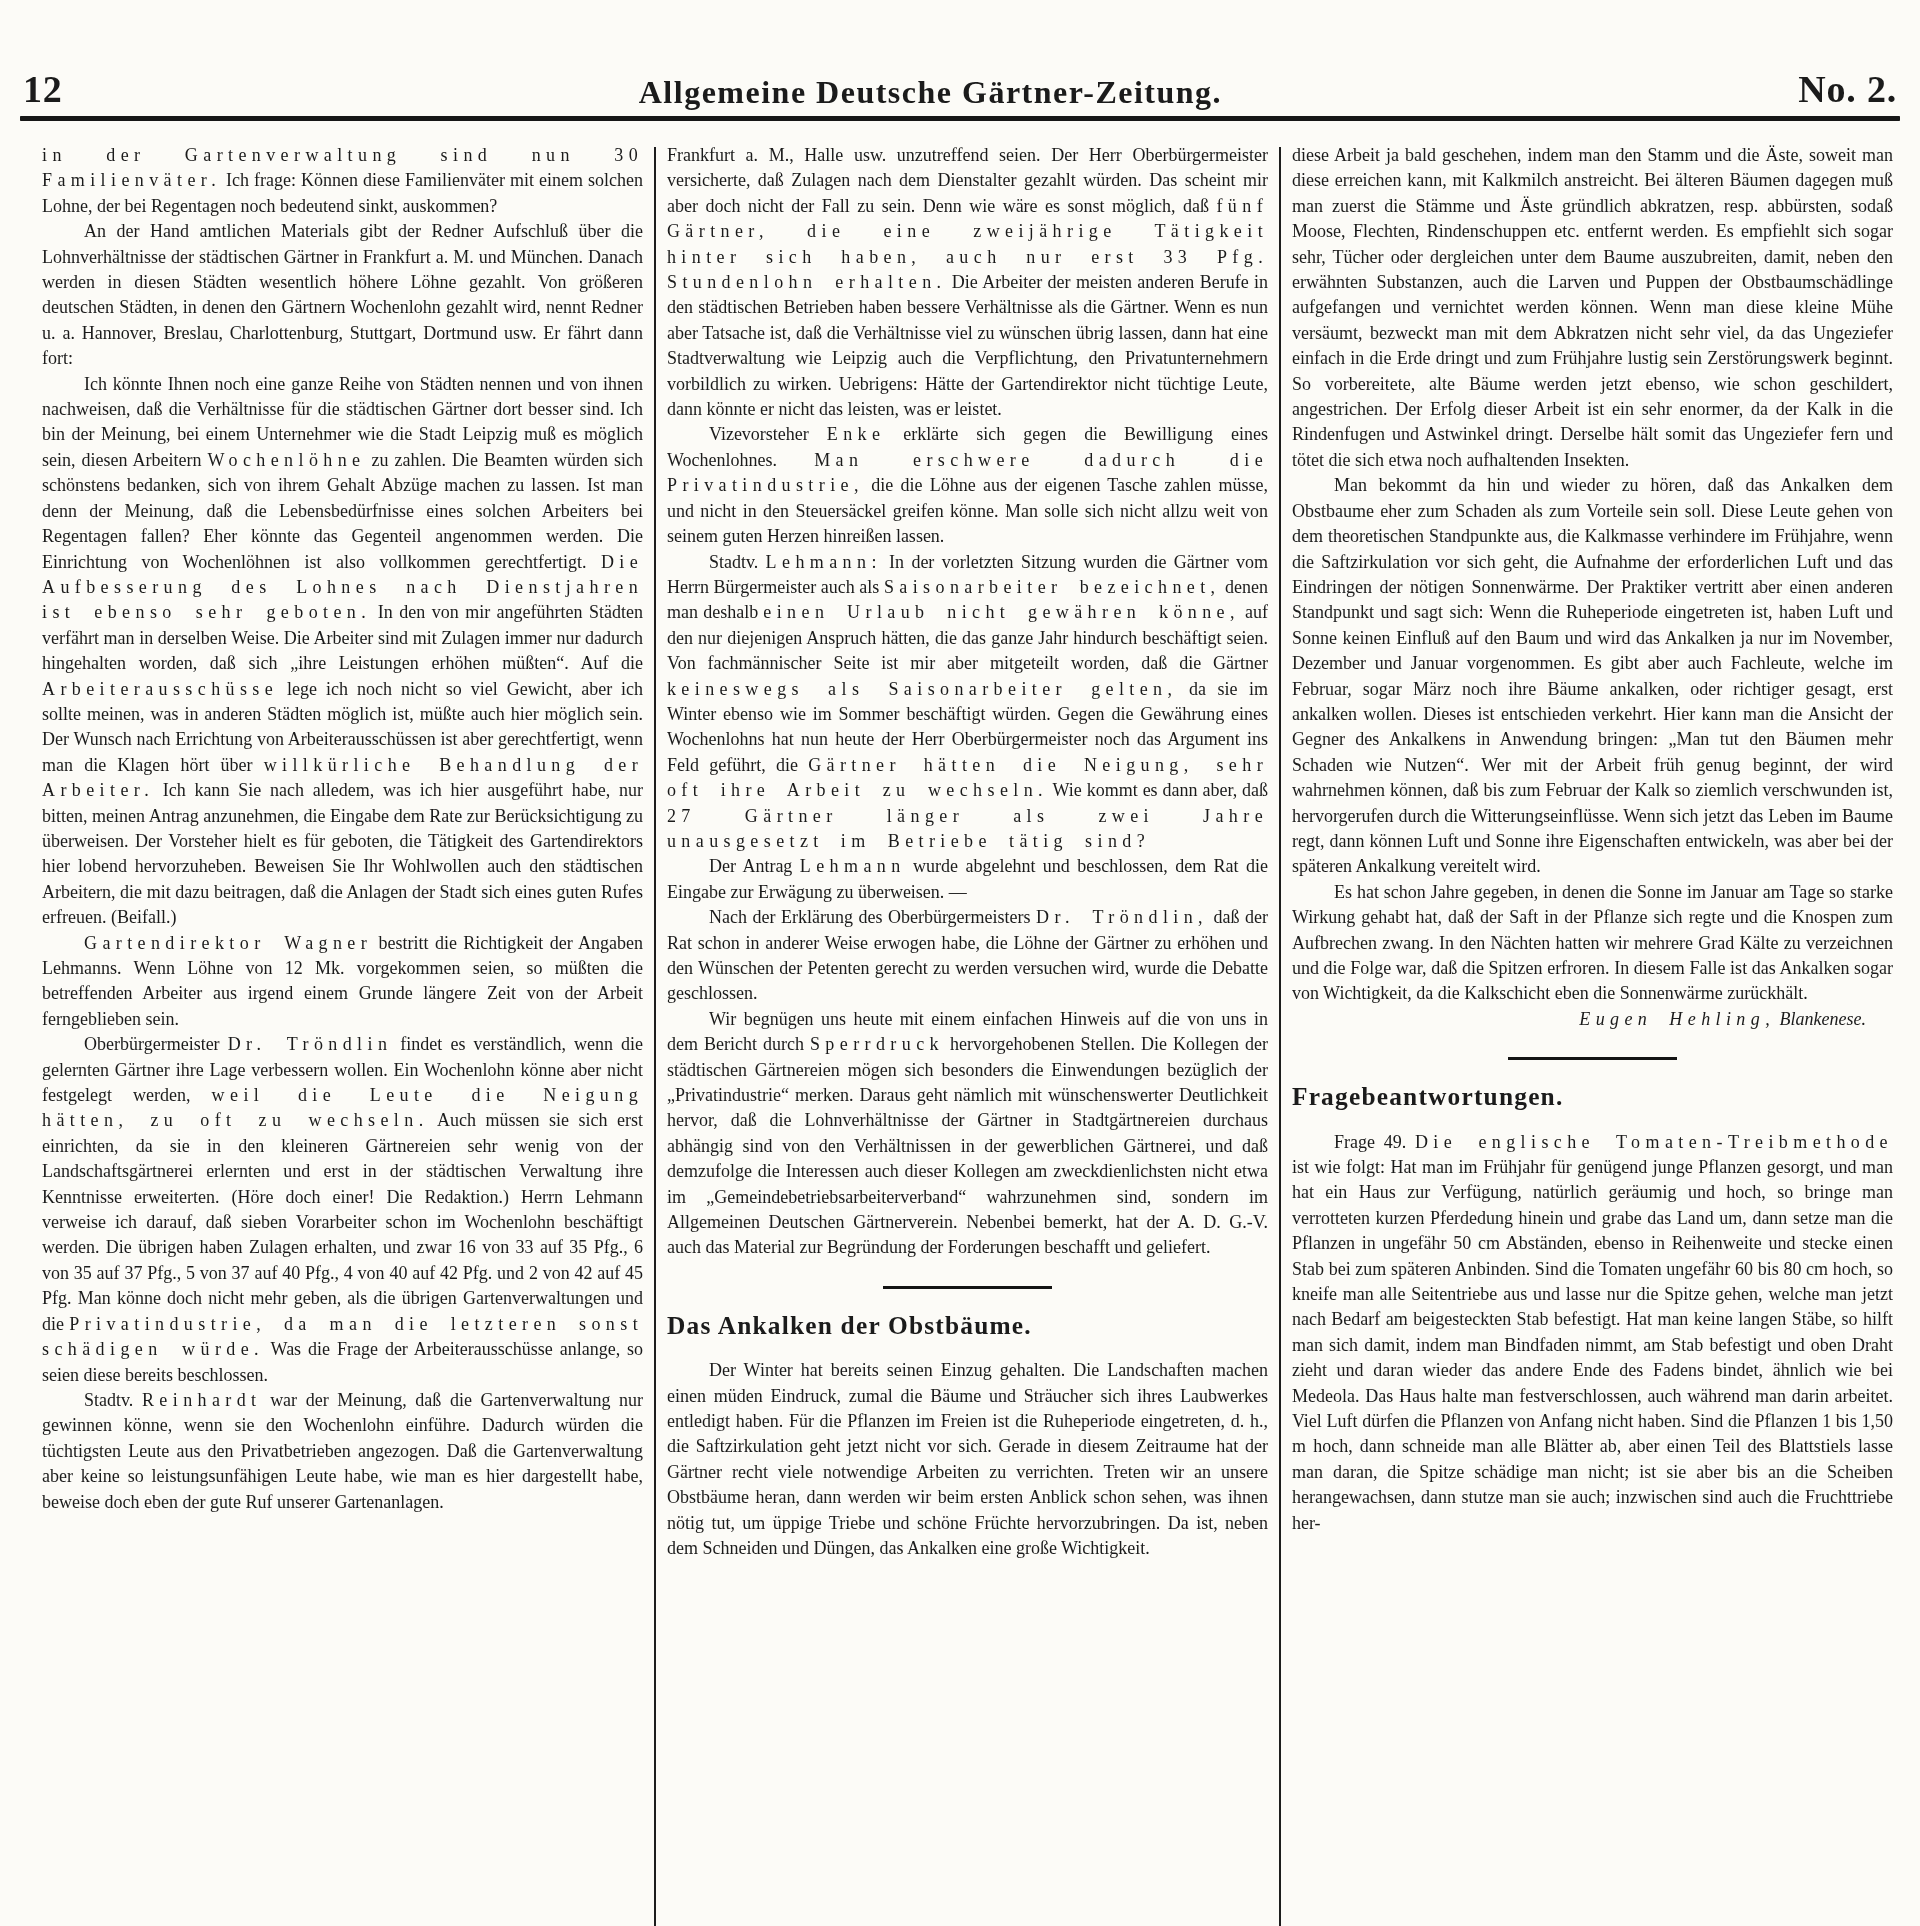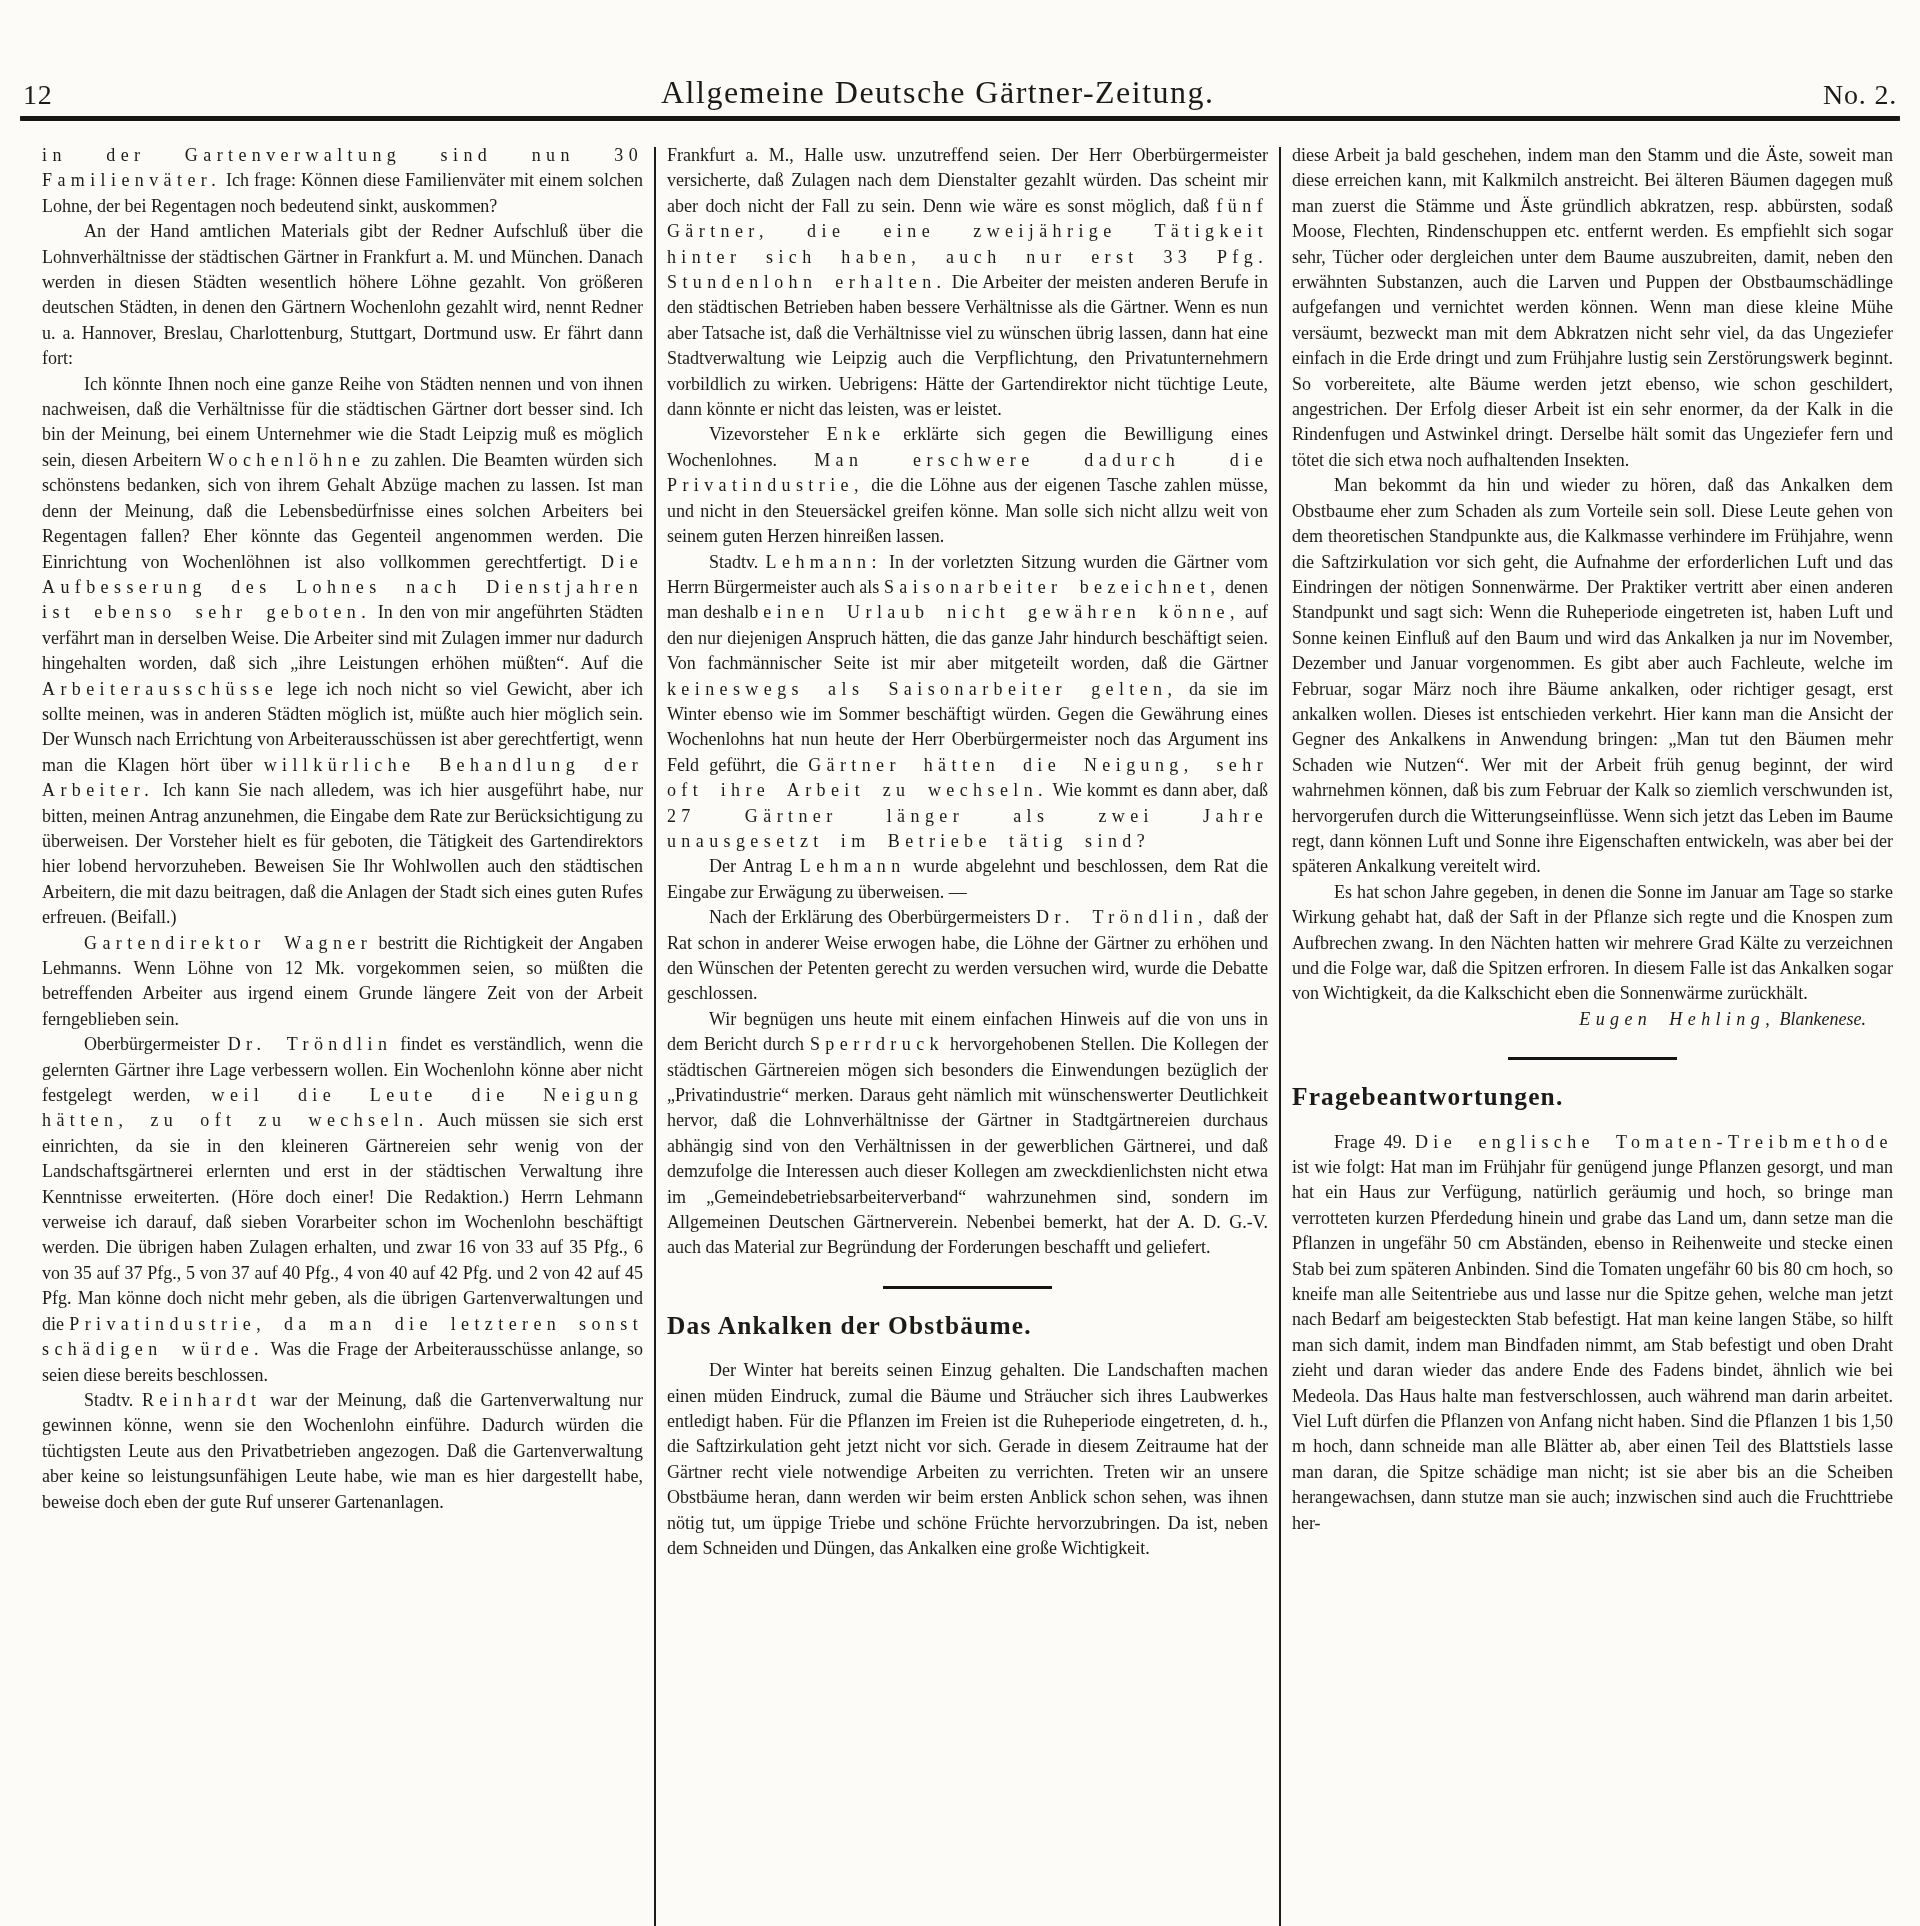--- a/index.html
+++ b/index.html
@@ -10,24 +10,24 @@
     color:#1b1b1b;
     font-family:"Liberation Serif","DejaVu Serif",serif;
     overflow:hidden;
   }
   
   #masthead{
     position:absolute;top:49px;left:23px;right:23px;height:62px;
     display:flex;align-items:flex-end;justify-content:space-between;
   }
   .page-num,.issue-num{
-    font-size:28px;font-weight:400;letter-spacing:0.8px;white-space:nowrap;
+    font-size:38px;font-weight:700;letter-spacing:0.8px;white-space:nowrap;
   }
   .paper-title{
-    font-size:32px;font-weight:400;letter-spacing:1.5px;text-align:center;
+    font-size:32px;font-weight:700;letter-spacing:1.5px;text-align:center;
     flex:1 1 auto;white-space:nowrap;
   }
   #head-rule{
     position:absolute;top:116px;left:20px;right:20px;height:5px;
     background:#171717;border-radius:0.8px;
   }
   
   #columns{
     position:absolute;top:143px;left:42px;right:27px;bottom:7.7px;
     display:flex;

